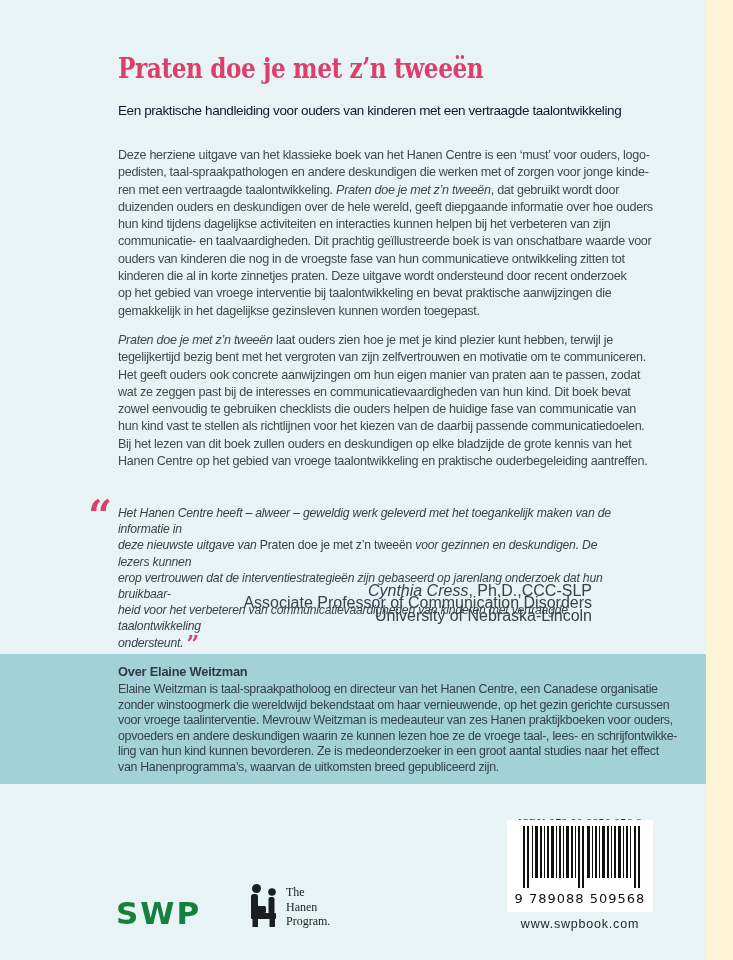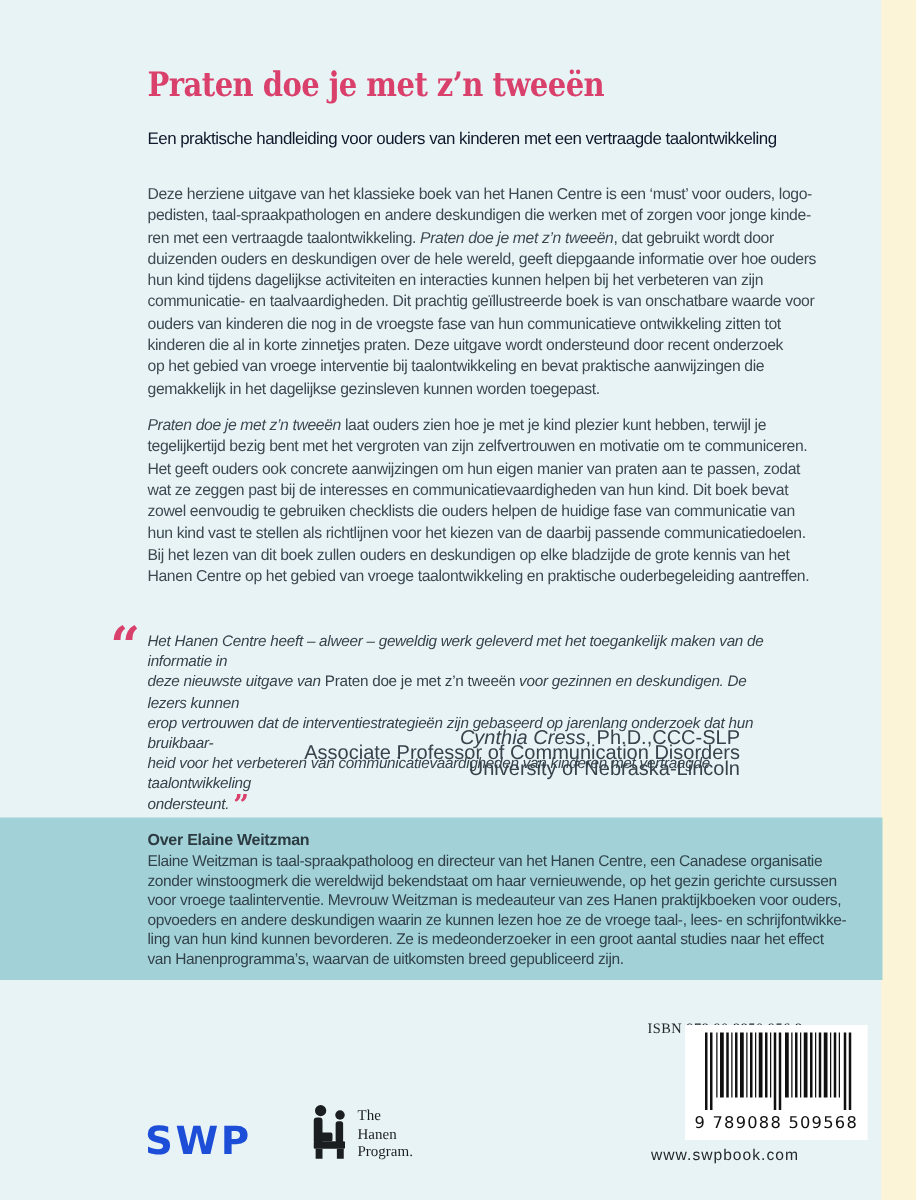--- a/index.html
+++ b/index.html
@@ -58,34 +58,34 @@
   .teal-body{
     position:absolute;left:118px;top:28px;width:575px;margin:0;
     font-size:12.4px;line-height:15.6px;letter-spacing:-0.3px;
     white-space:pre-line;color:#33424a;
   }
 
   .isbn-label{
     position:absolute;left:505px;top:801px;width:150px;text-align:center;
     font-family:"Liberation Serif",serif;font-size:11.5px;letter-spacing:0.4px;color:#23282c;margin-top:16px;
   }
-  .barcode-box{position:absolute;left:507px;top:820px;width:146px;height:92px;background:#ffffff;margin-left:41px;}
+  .barcode-box{position:absolute;left:507px;top:820px;width:146px;height:92px;background:#ffffff;}
   .barcode-box svg{display:block;}
   .barcode-digits{
     position:absolute;left:0;bottom:6px;width:100%;text-align:center;
     font-family:"DejaVu Sans",sans-serif;font-size:13px;letter-spacing:1px;color:#111;
   }
   .website{
     position:absolute;left:505px;top:917px;width:150px;text-align:center;
     font-family:Liberation Sans, sans-serif;font-size:12.5px;letter-spacing:0.8px;color:#23282c;
   }
   .swp-logo{
     position:absolute;left:116px;top:898px;
     font-family:"DejaVu Sans",sans-serif;font-weight:bold;font-size:31px;line-height:31px;
-    letter-spacing:2px;color:#1d4ed8;
+    letter-spacing:2px;color:#15803d;
   }
   .hanen-logo{position:absolute;left:249px;top:884px;display:flex;align-items:flex-start;}
   .hanen-text{
     margin-left:7px;margin-top:1px;
     font-family:"Liberation Serif",serif;font-size:12px;line-height:14.5px;color:#1b1e20;
   }
 </style>
 </head>
 <body>
 

